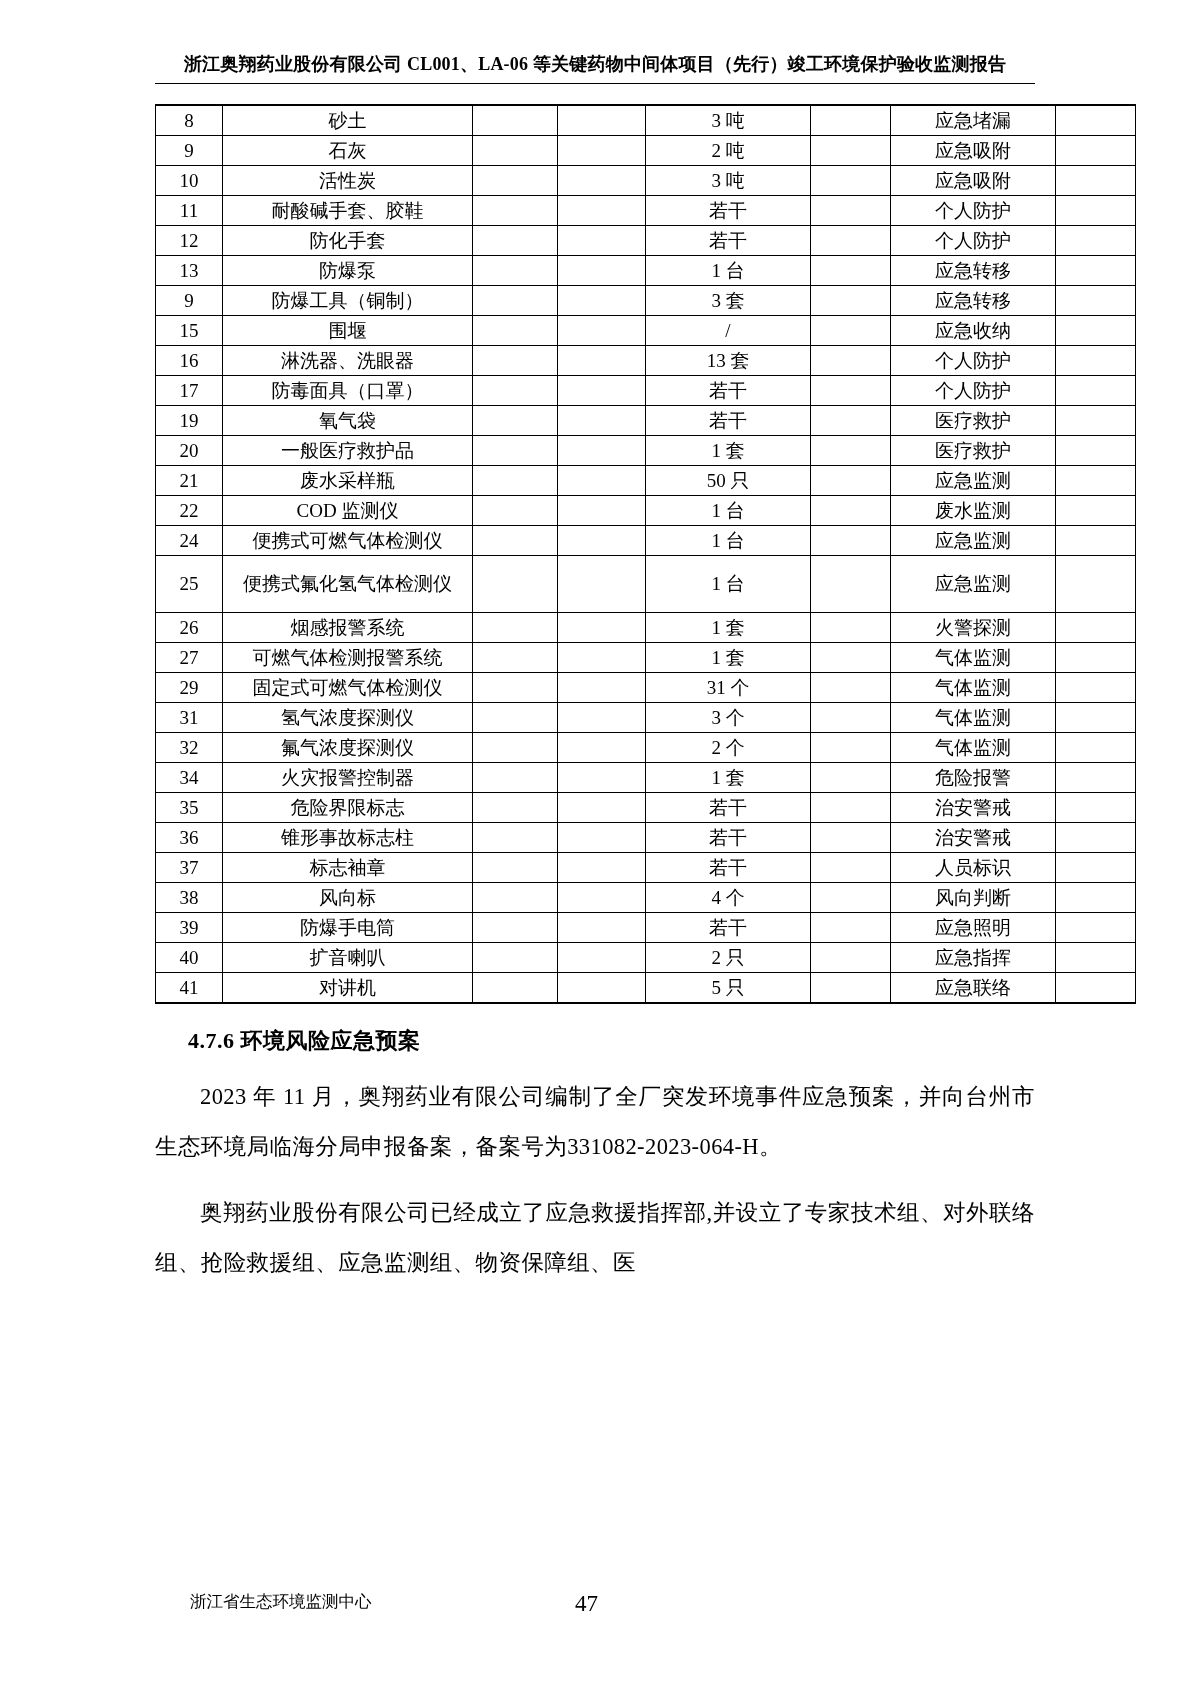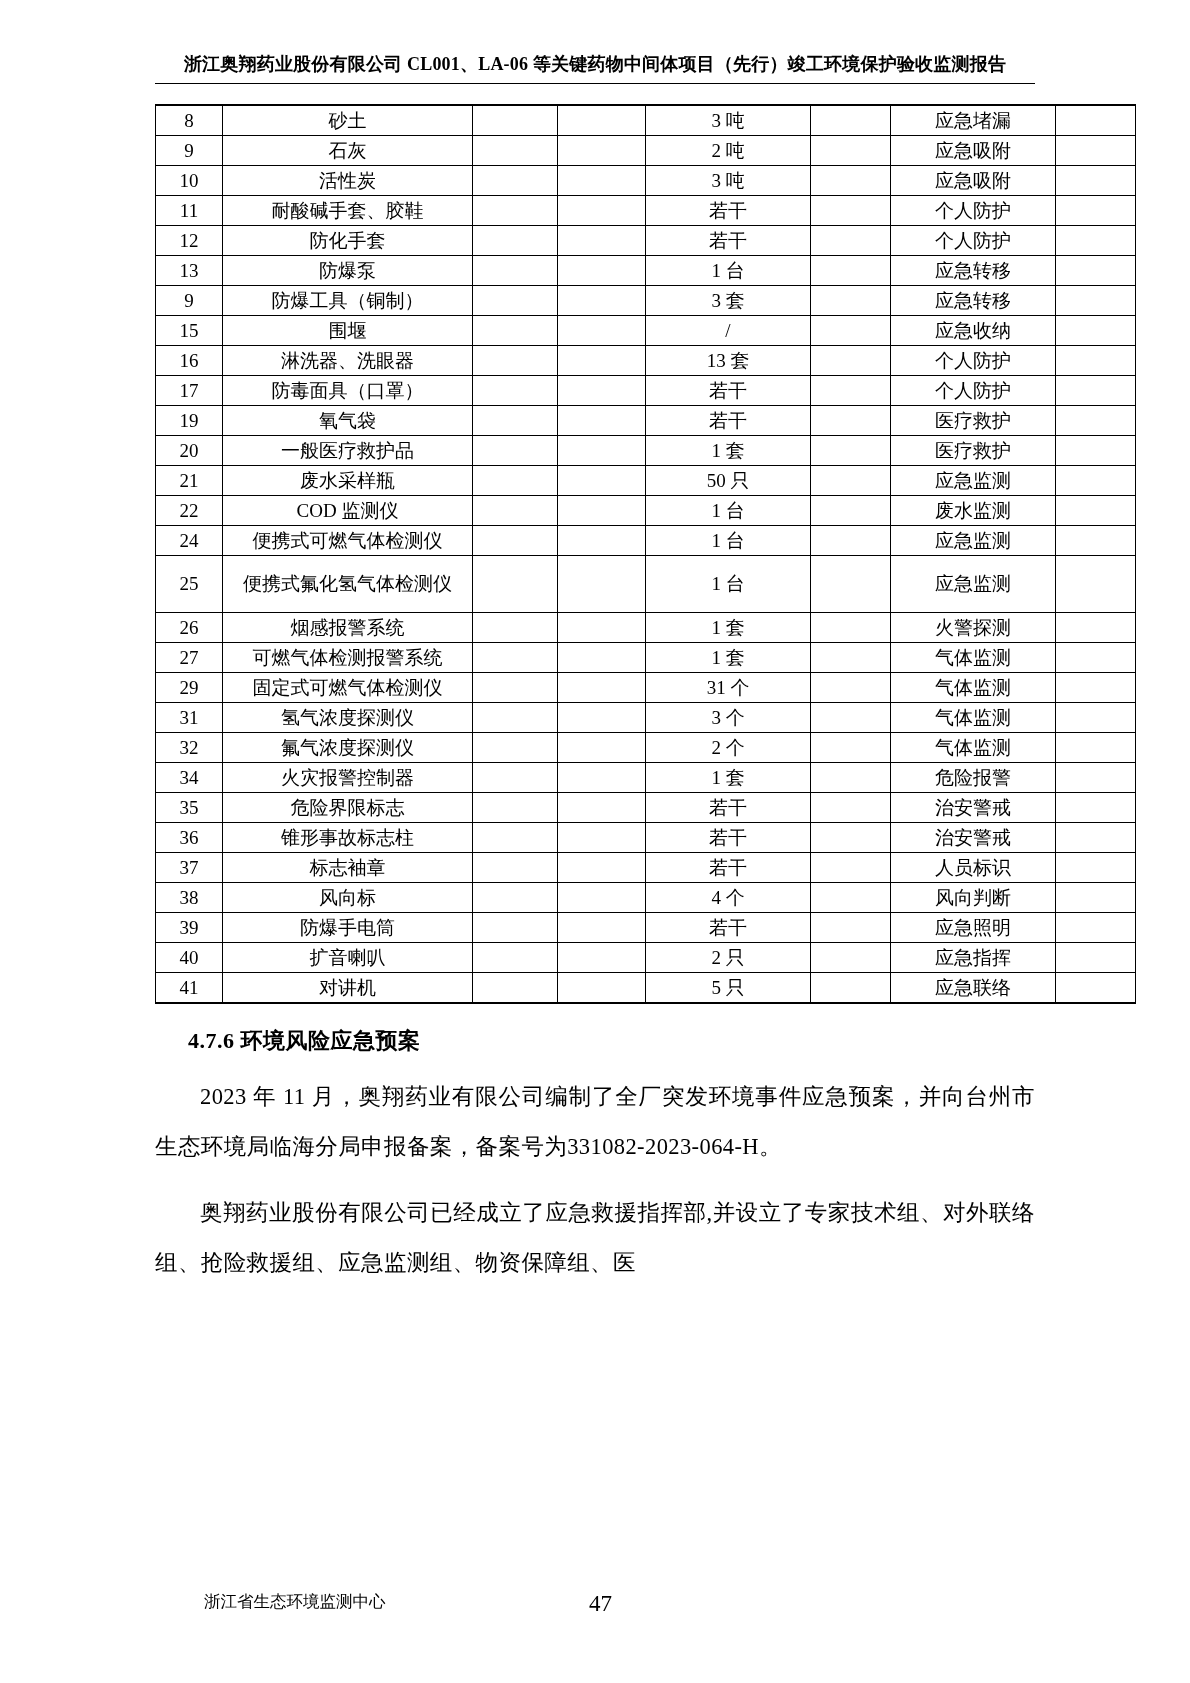--- a/index.html
+++ b/index.html
@@ -81,21 +81,20 @@
     text-indent: 45px;
     letter-spacing: 0.4px;
     text-align: justify;
   }
   .footer {
     position: absolute;
     left: 0;
     right: 0;
     bottom: 68px;
     height: 24px;
-    margin-left: 14px;
   }
   .footer-left {
     position: absolute;
     left: 190px;
     top: 0;
     font-size: 16.5px;
     font-family: "Liberation Sans", sans-serif;
   }
   .footer-page {
     position: absolute;

